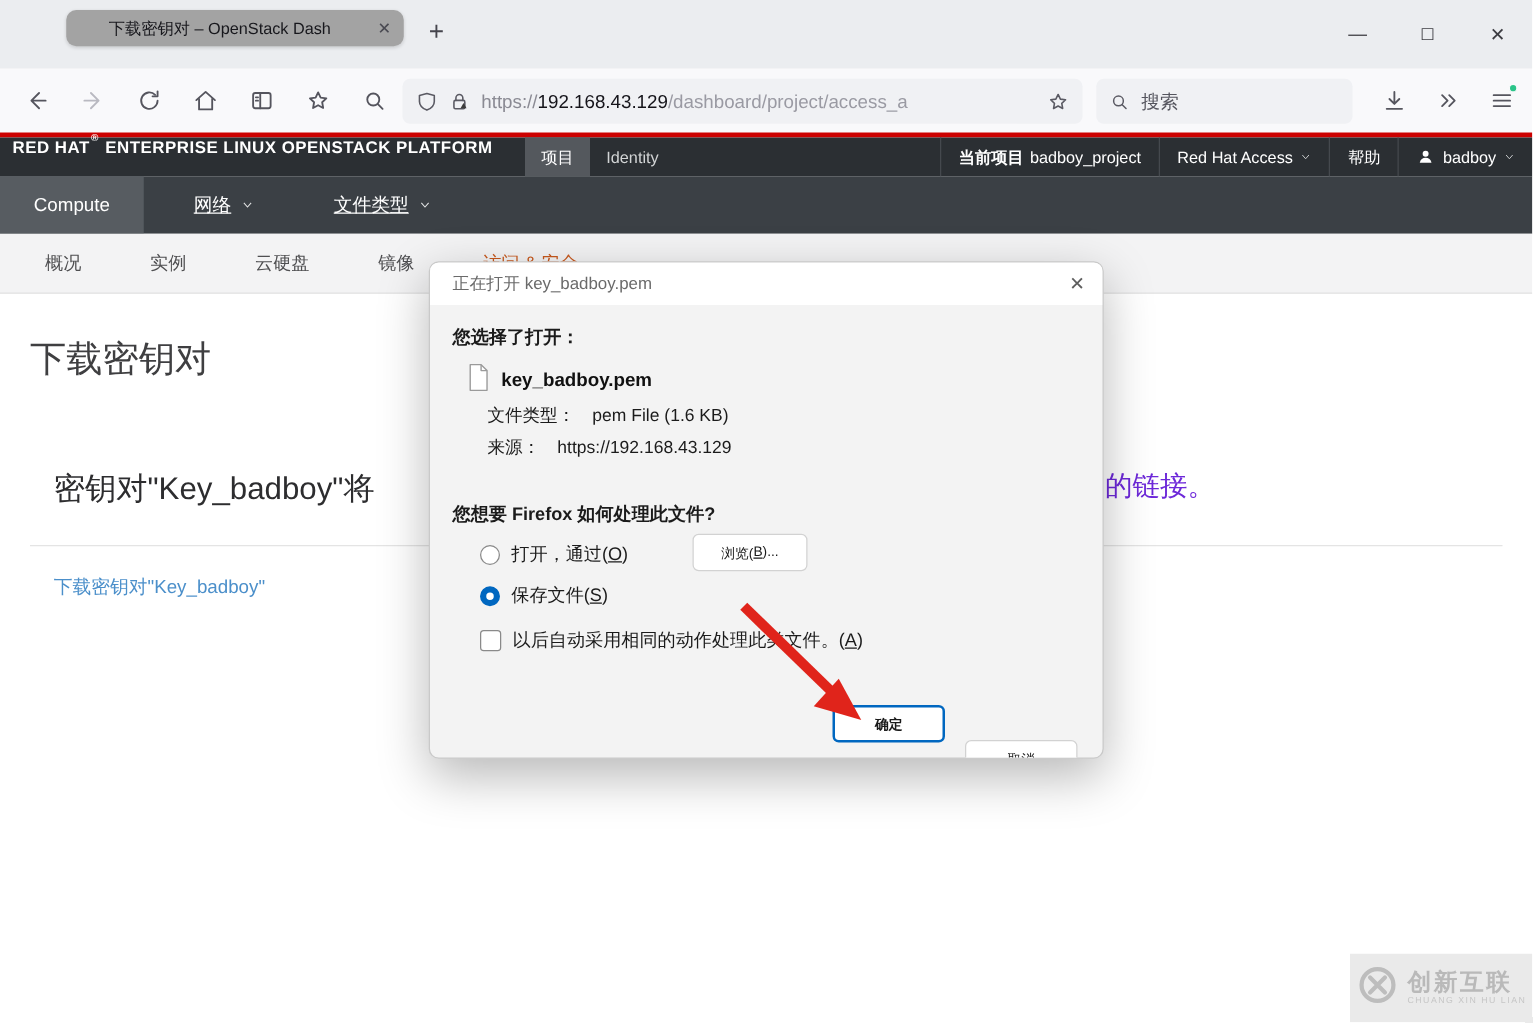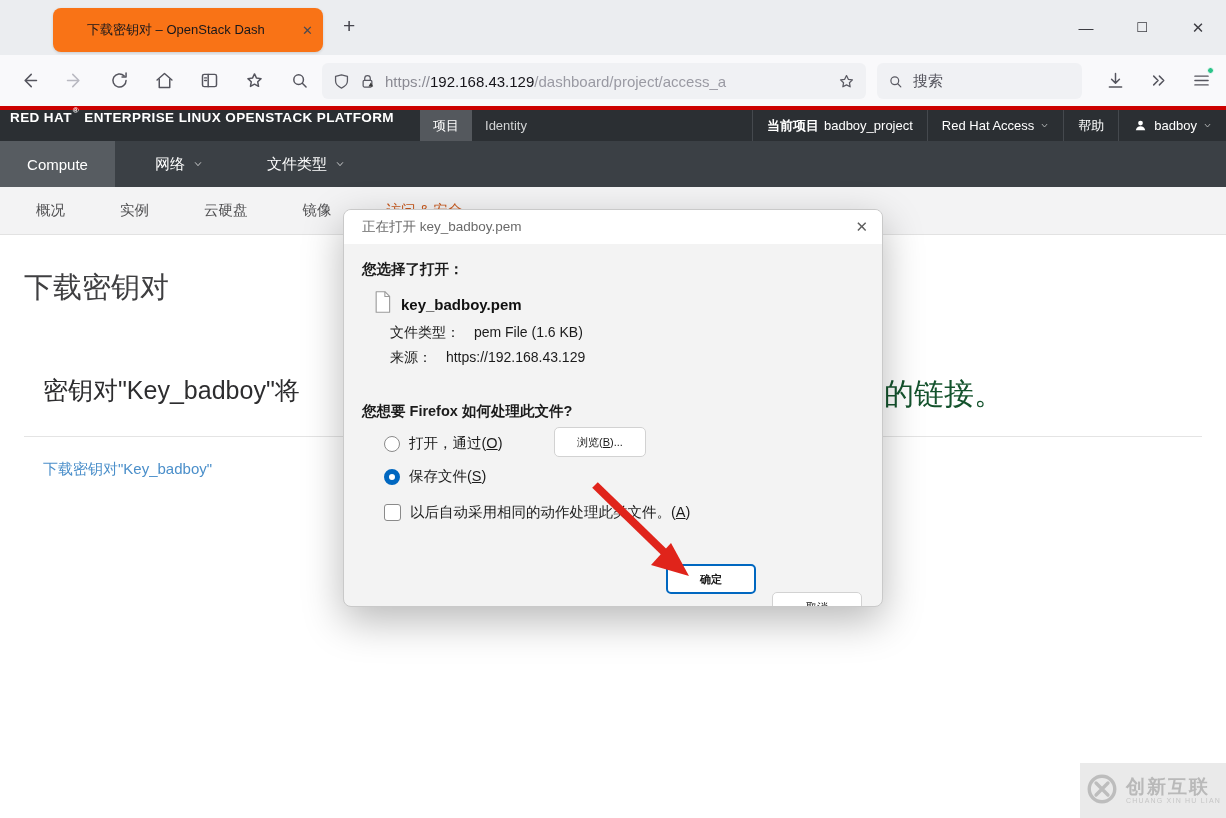--- a/index.html
+++ b/index.html
@@ -2,21 +2,21 @@
 <html lang="zh"><head>
 <meta charset="utf-8">
 <style>
   * { margin:0; padding:0; box-sizing:border-box; }
   html,body { width:1226px; height:818px; overflow:hidden; }
   body { font-family:"Liberation Sans","DejaVu Sans",sans-serif; background:#ffffff; }
   .screen { position:relative; width:1226px; height:818px; background:#ffffff; overflow:hidden; }
 
   
   .titlebar { position:absolute; left:0; top:0; width:1226px; height:55px; background:#ebedf0; }
-  .browser-tab { position:absolute; left:53px; top:8px; width:270px; height:44px; background:#f97316;
+  .browser-tab { position:absolute; left:53px; top:8px; width:270px; height:29px; background:#a3a3a3;
     border-radius:8px; box-shadow:0 1px 3px rgba(0,0,0,.14); display:flex; align-items:center;
     padding:0 10px 0 34px; }
   .browser-tab .tab-title { font-size:13px; color:#17171c; white-space:nowrap; overflow:hidden; flex:1; }
   .tab-close { font-size:13px; color:#4a4a52; margin-left:8px; cursor:default; }
   .new-tab-btn { position:absolute; left:343px; top:14px; font-size:21px; font-weight:300; color:#45454d; }
   .win-controls { position:absolute; right:0; top:0; height:55px; display:flex; align-items:center; }
   .win-btn { width:56px; height:55px; display:flex; align-items:center; justify-content:center;
     font-size:15px; color:#3c3c42; }
   .win-btn.maximize { font-size:13px; }
 
@@ -57,33 +57,33 @@
   .brand-right { margin-left:auto; display:flex; align-items:stretch; font-size:13px; }
   .brand-item { display:flex; align-items:center; padding:0 14px; border-left:1px solid #45494e; white-space:nowrap; }
   .brand-item b { font-weight:bold; margin-right:5px; }
   .brand-item svg.caret { width:9px; height:9px; stroke:#cfd1d2; stroke-width:2; fill:none; margin-left:6px; }
   .brand-item svg.user { width:15px; height:15px; margin-right:6px; }
 
   .subnav { position:absolute; left:0; top:141px; width:1226px; height:46px; background:#3b4045;
     display:flex; align-items:stretch; color:#fff; }
   .subnav-tab { display:flex; align-items:center; justify-content:center; font-size:15px; }
   .subnav-tab.active { width:115px; background:#575c61; }
-  .subnav-tab.menu { padding:0 24px; margin-left:16px; }
+  .subnav-tab.menu { padding:0 24px; margin-left:16px;text-decoration:underline; }
   .subnav-tab svg { width:10px; height:10px; stroke:#e3e4e5; stroke-width:2; fill:none; margin-left:8px; }
 
   .tabsrow { position:absolute; left:0; top:187px; width:1226px; height:48px; background:#f3f3f4;
     border-bottom:1px solid #e2e2e2; display:flex; align-items:center; padding-left:36px; gap:55px;
     font-size:14.5px; color:#4f4f51; z-index:1; }
   .tabsrow .nav-active { color:#c8581c; }
 
   
   .content { position:absolute; left:0; top:236px; width:1226px; height:582px; background:#ffffff; }
   .page-title { position:absolute; left:24px; top:32px; font-size:29px; font-weight:400; color:#3f3f41; }
   .msg-left { position:absolute; left:43px; top:138px; font-size:25px; color:#2d2d2f; white-space:nowrap; }
-  .msg-right { position:absolute; left:884px; top:138px; font-size:30px; color:#14532d; white-space:nowrap; }
+  .msg-right { position:absolute; left:884px; top:138px; font-size:22px; color:#6d28d9; white-space:nowrap; }
   .content-divider { position:absolute; left:24px; top:200px; width:1178px; border-top:1px solid #e4e4e4; }
   .download-link { position:absolute; left:43px; top:224px; font-size:15px; color:#4b8fca; text-decoration:none; }
 
   .watermark { position:absolute; right:0; bottom:0; width:146px; height:55px; background:#eaeaea;
     display:flex; align-items:center; justify-content:center; gap:7px; }
   .wm-logo svg { width:34px; height:34px; }
   .wm-text .wm-name { font-size:19px; color:#b9b9b9; font-weight:bold; letter-spacing:2px; line-height:20px; }
   .wm-text .wm-sub { font-size:7px; color:#c6c6c6; letter-spacing:1.2px; }
 
   

